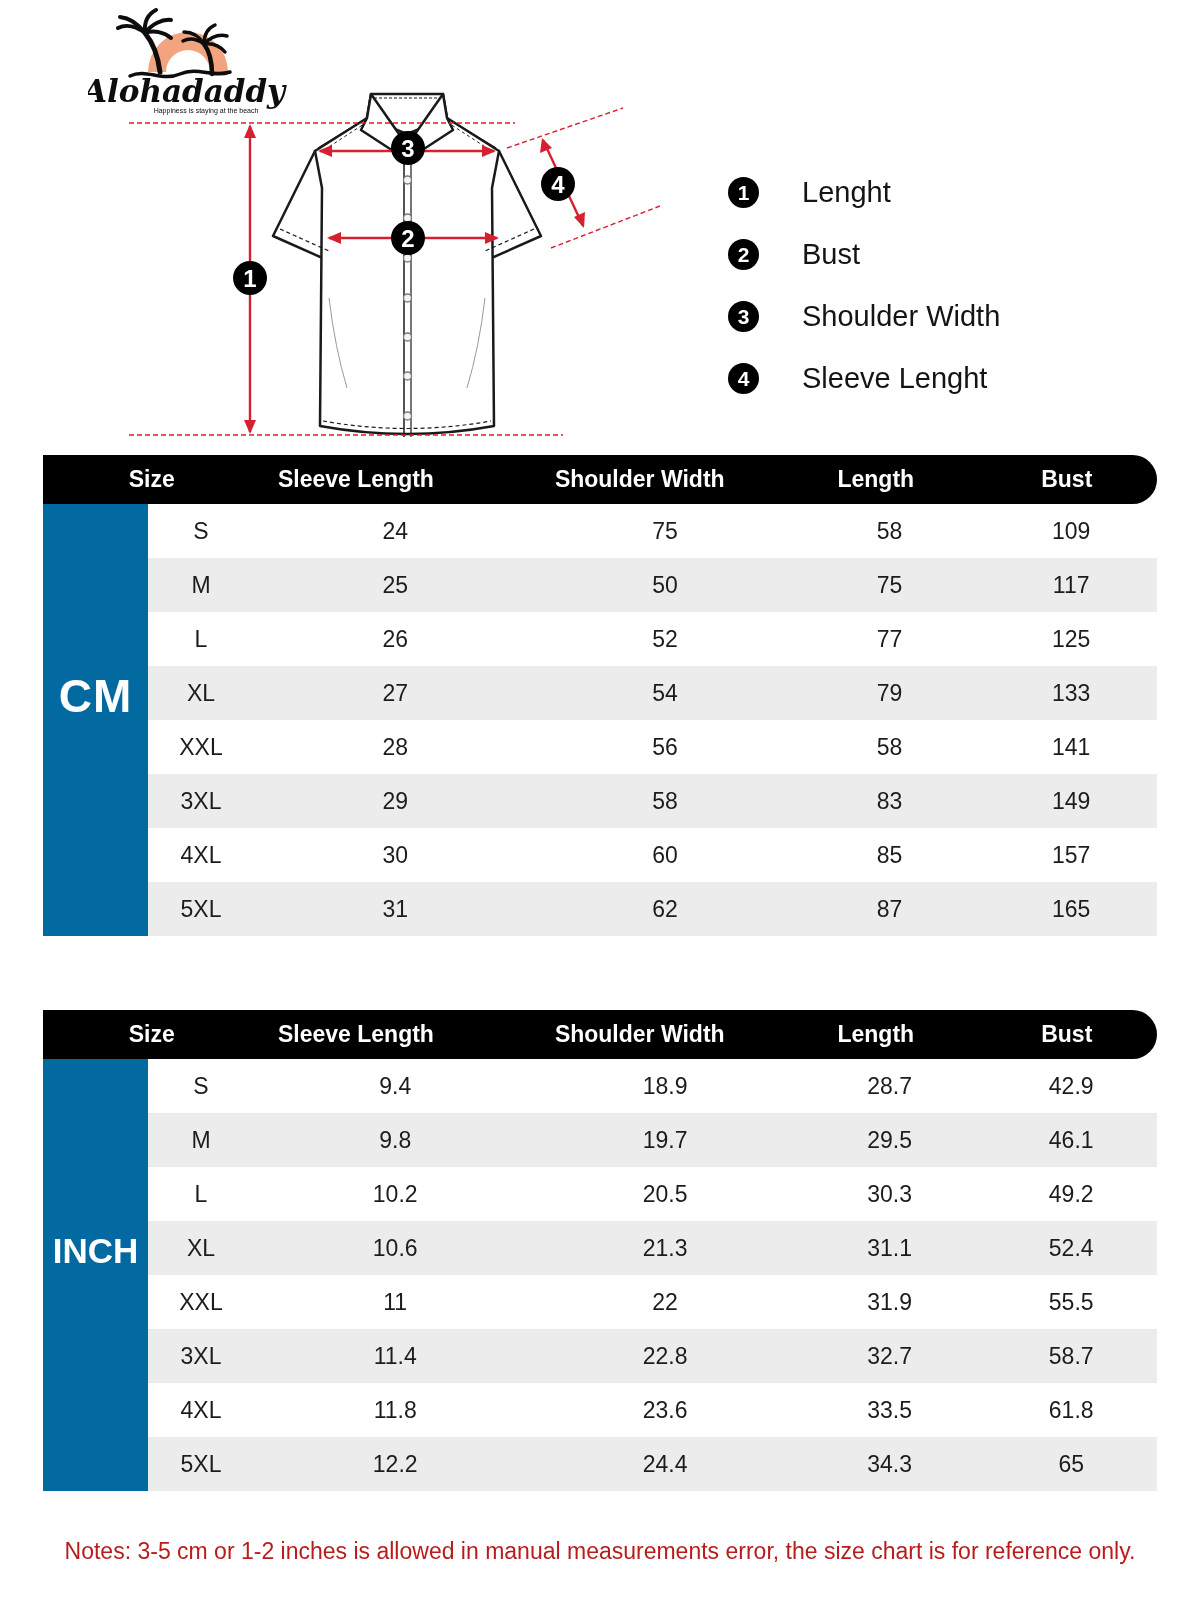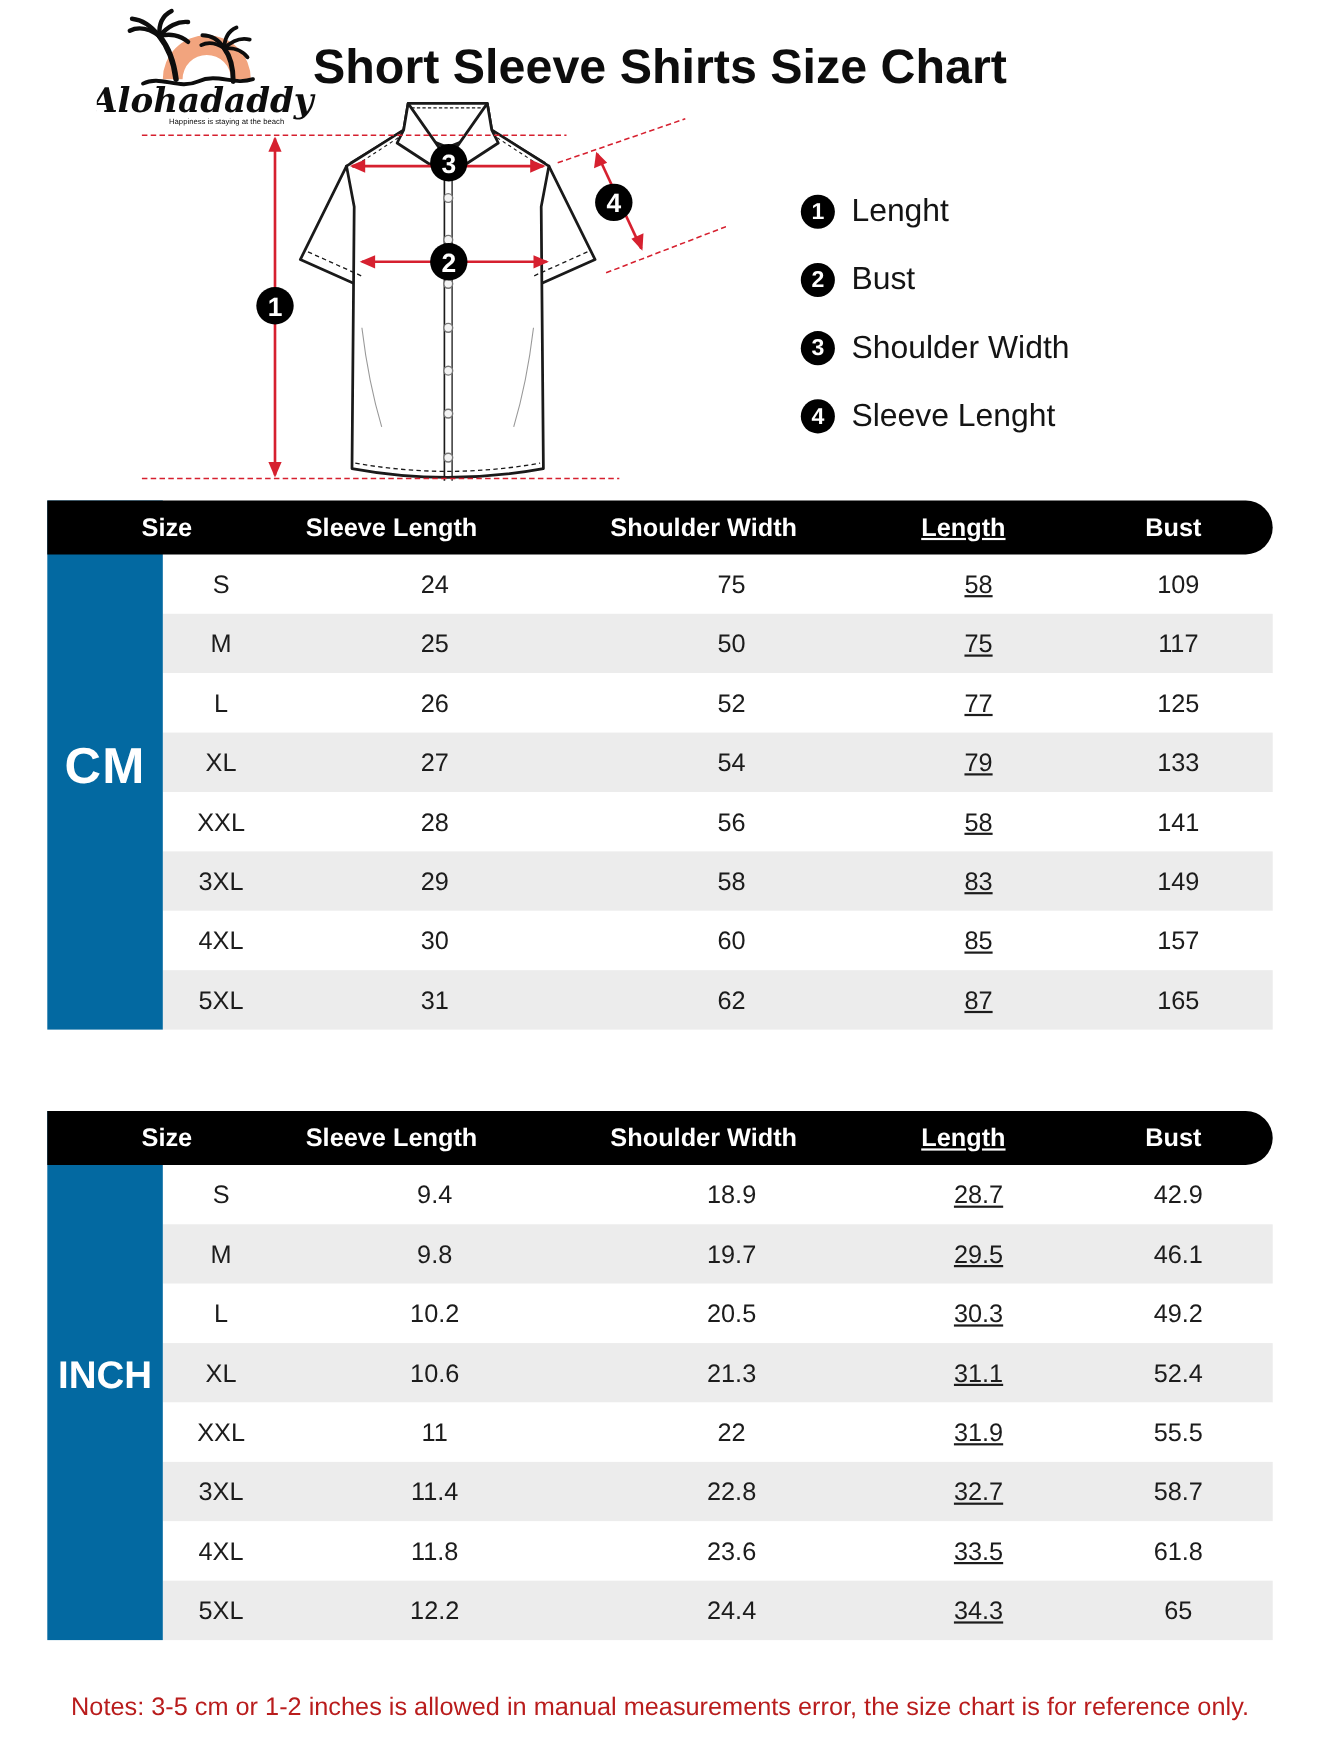--- a/index.html
+++ b/index.html
@@ -12,37 +12,37 @@
            font-size:44px; font-weight:bold; color:#0d0d0d; letter-spacing:0; }
 
   
   .shirt-svg { position:absolute; left:115px; top:88px; width:545px; height:365px; }
 
   .legend { position:absolute; left:728px; top:176px; }
   .legend-item { display:flex; align-items:center; margin-bottom:29px; }
   .legend-num { display:inline-flex; width:31px; height:31px; border-radius:50%;
                 background:#000; color:#fff; font-weight:bold; font-size:21px;
                 align-items:center; justify-content:center; margin-right:15px; flex:0 0 auto; }
-  .legend-label { font-size:29px; color:#141414; }
+  .legend-label { font-size:29px; color:#141414;margin-left:28px; }
 
   
   .size-table { position:relative; margin-left:43px; width:1114px; }
   .band { position:absolute; left:0; top:0; bottom:0; width:105px; background:#0369a1;
           display:flex; align-items:center; justify-content:center; }
   .band-label { color:#fff; font-weight:bold; }
   .band-label.cm { font-size:46px; letter-spacing:1px; }
   .band-label.inch { font-size:35px; }
   .thead { display:flex; align-items:center; height:49px; background:#000;
            border-radius:0 26px 26px 0; padding-left:53px; position:relative; }
   .th { color:#fff; font-weight:bold; font-size:23px; text-align:center; }
   .tbody { margin-left:105px; }
   .tr { display:flex; align-items:center; height:54px; background:#fff; }
   .tr.alt { background:#ececec; }
   .td { font-size:23px; color:#1c1c1c; text-align:center; }
-  .c0 { width:10.5%; } .c1 { width:28%; } .c2 { width:25.5%; } .c3 { width:19%;text-decoration:underline; } .c4 { width:17%; }
+  .c0 { width:10.5%; } .c1 { width:28%; } .c2 { width:25.5%; } .c3 { width:19%; } .c4 { width:17%; }
 
   .table-cm { position:absolute; top:455px; }
   .table-inch { position:absolute; top:1010px; }
 
   .notes { position:absolute; left:0; top:1538px; width:100%; text-align:center;
            font-size:23px; color:#b91c1c; }
 </style>
 </head>
 <body>
 
@@ -67,21 +67,20 @@
       <path d="M116,38 C116,29 120,22 127,19" stroke-width="3.5"></path>
       <path d="M116,38 C123,31 131,28 139,30" stroke-width="3.5"></path>
       <path d="M116,38 C124,37 132,40 137,46" stroke-width="3.5"></path>
     </g>
 
     <path d="M42,70 C58,62 74,76 92,68 C110,60 124,72 142,66" stroke="#0d0d0d" stroke-width="3.5" fill="none" stroke-linecap="round"></path>
     <text x="96" y="96" text-anchor="middle" font-family="DejaVu Serif, serif" font-style="italic" font-weight="bold" font-size="31" fill="#0d0d0d">Alohadaddy</text>
     <text x="118" y="107" text-anchor="middle" font-family="Liberation Sans, sans-serif" font-size="7" fill="#0d0d0d">Happiness is staying at the beach</text>
   </svg>
 
-  <div class="title">Short Sleeve Shirts Size Chart</div>
 
   <svg class="shirt-svg" viewBox="0 0 545 365">
     <g stroke="#1a1a1a" fill="#ffffff" stroke-width="2.5" stroke-linejoin="round">
 
       <path d="M200,63 L158,148 L212,172 L219,120 Z"></path>
       <path d="M384,63 L426,148 L372,172 L365,120 Z"></path>
 
       <path d="M200,63 L207,100 L205,338 Q292,354 379,338 L377,100 L384,63 L332,30 L292,46 L252,30 Z"></path>
 
       <path d="M165,141 L214,163" stroke-width="1.2" stroke-dasharray="4 3" fill="none"></path>

